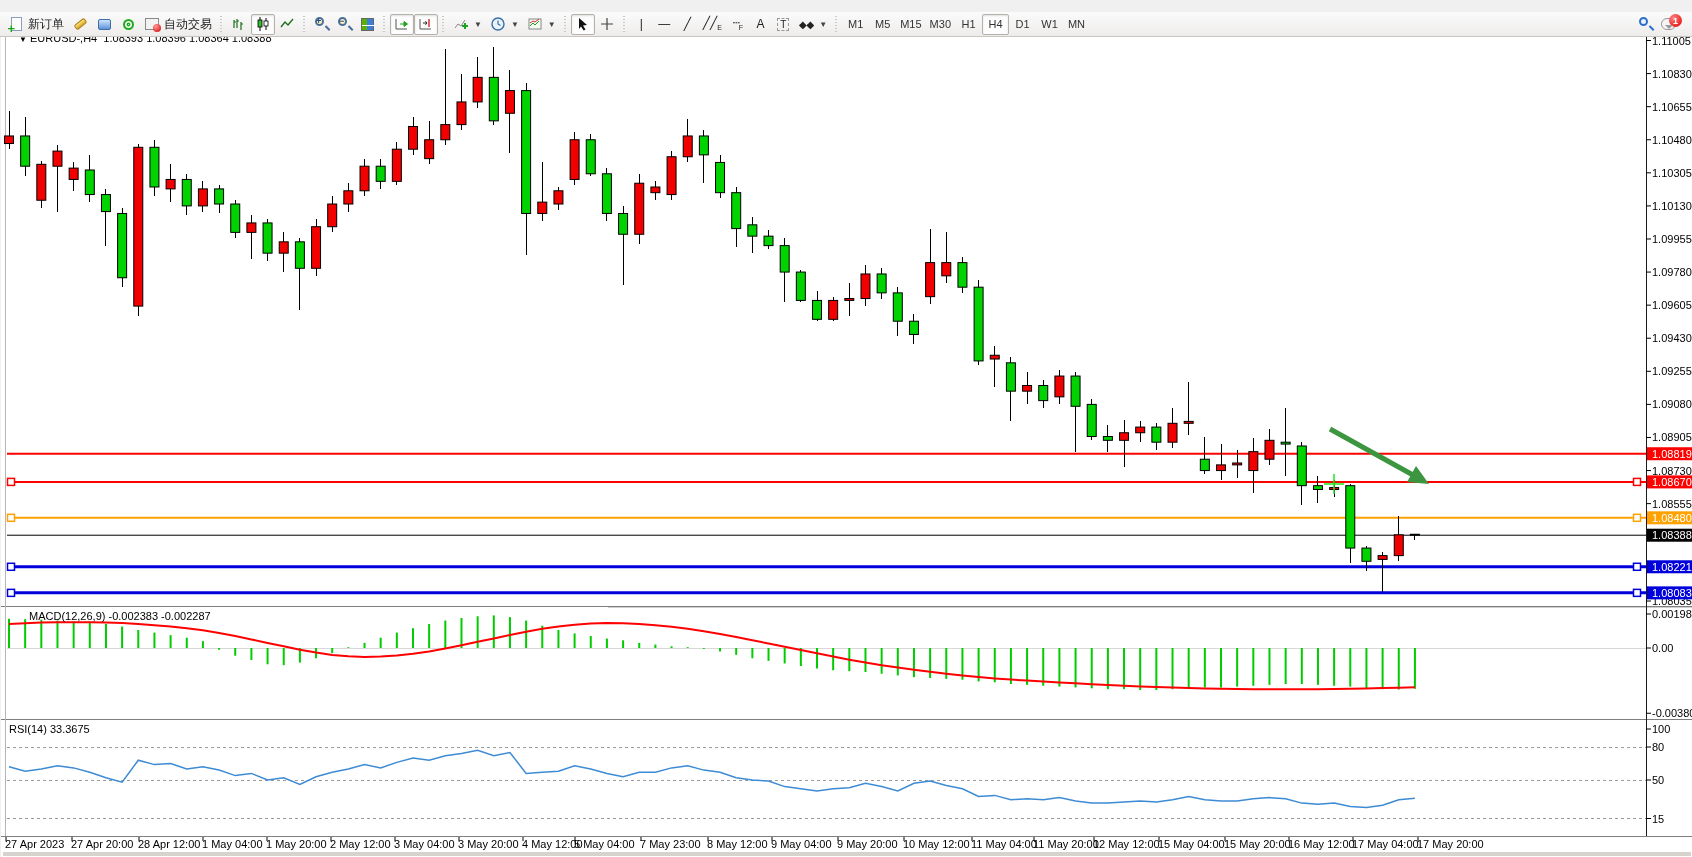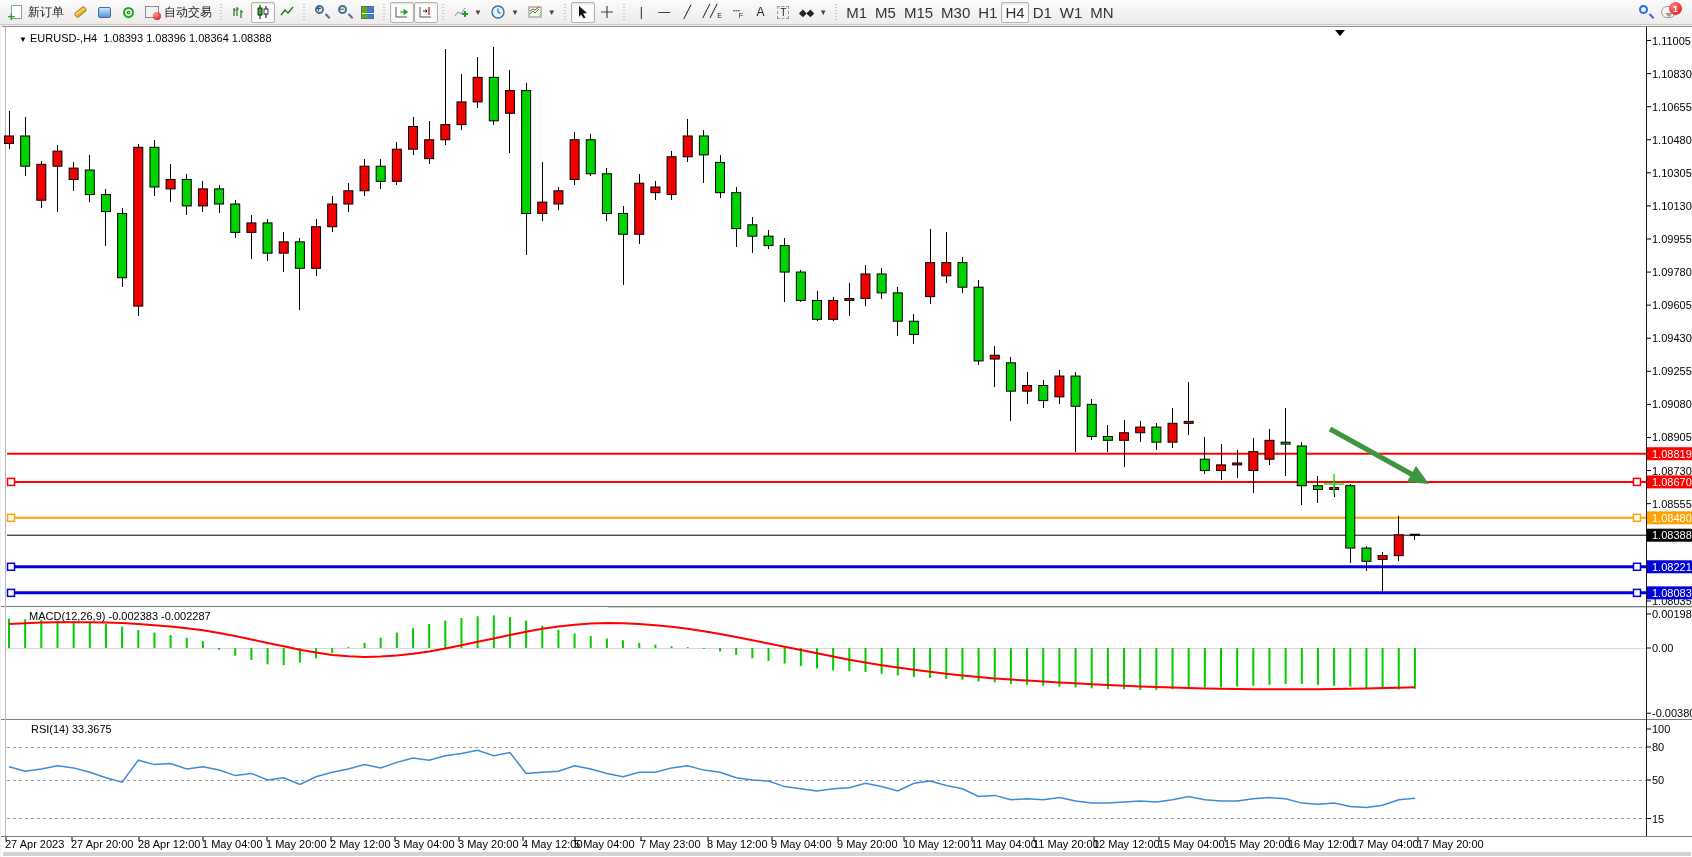--- a/index.html
+++ b/index.html
@@ -1,29 +1,29 @@
 <!DOCTYPE html>
 <html><head>
 <meta charset="utf-8">
 <style>
   * { margin:0; padding:0; box-sizing:border-box; }
   html,body { width:1692px; height:857px; overflow:hidden; background:#f0f0f0;
     font-family:"Liberation Sans","DejaVu Sans",sans-serif; }
   
-  .toolbar { position:absolute; left:0; top:0; width:1692px; height:25px;
+  .toolbar { position:absolute; left:0; top:12px; width:1692px; height:25px;
     background:linear-gradient(#fbfbfb,#eeeceb); border-bottom:1px solid #c9c6c1;
     display:flex; align-items:center; padding:0 4px; gap:0; z-index:30; }
   .grip { width:7px; height:16px; margin:0 2px;
     background:repeating-linear-gradient(180deg,#c9c9c9 0 1px,transparent 1px 3px);
     background-size:2px 100%; background-repeat:no-repeat; background-position:2px 0; }
   .tbtn { height:21px; min-width:23px; padding:0 3px; display:flex; align-items:center;
     justify-content:center; gap:4px; border:1px solid transparent; border-radius:2px;
     font-size:12px; color:#222; cursor:default; white-space:nowrap; }
   .tbtn.pressed { background:#fdfdfd; border-color:#b5b2ac; box-shadow:inset 0 1px 2px rgba(0,0,0,.12); }
-  .tf { min-width:27px; font-size:15px; color:#333; }
+  .tf { min-width:27px; font-size:11px; color:#333; }
   .caret { font-size:8px; color:#444; margin-left:1px; }
   .icon16 { width:16px; height:16px; display:inline-flex; align-items:center; justify-content:center; }
   .doc { position:relative; width:11px; height:14px; background:#fff; border:1px solid #8aa0b8; }
   .doc::after { content:"+"; position:absolute; left:-4px; bottom:-6px; color:#1ca31c;
     font-weight:bold; font-size:13px; text-shadow:0 0 1px #fff; }
   .crayon { width:13px; height:6px; background:linear-gradient(#ffe27a,#d9a520);
     border:1px solid #a87d12; border-radius:2px; transform:rotate(-38deg); }
   .profile { width:13px; height:11px; background:linear-gradient(#cfe4ff,#5f93d8);
     border:1px solid #3a6ea5; border-radius:2px; }
   .signal { width:11px; height:11px; border:2px solid #22aa22; border-radius:50%;
@@ -657,15 +657,15 @@
         <line x1="1288" y1="836" x2="1288" y2="840" stroke="#000"></line>
         <text x="1287" y="847" font-size="11" fill="#000" font-family="Liberation Sans, sans-serif">16 May 12:00</text>
         <line x1="1352" y1="836" x2="1352" y2="840" stroke="#000"></line>
         <text x="1351" y="847" font-size="11" fill="#000" font-family="Liberation Sans, sans-serif">17 May 04:00</text>
         <line x1="1417" y1="836" x2="1417" y2="840" stroke="#000"></line>
         <text x="1416" y="847" font-size="11" fill="#000" font-family="Liberation Sans, sans-serif">17 May 20:00</text>
       </g>
     </svg>
   <div class="overlay" style="left:16px; top:5px;"><span style="font-size:8px">▼</span> <span>EURUSD-,H4</span>&nbsp;&nbsp;<span>1.08393 1.08396 1.08364 1.08388</span></div>
   <div class="overlay" style="left:26px; top:583px;">MACD(12,26,9) -0.002383 -0.002287</div>
-  <div class="overlay" style="left:28px; top:696px;">RSI(14) 33.3675</div>
+  <div class="overlay" style="left:6px; top:696px;">RSI(14) 33.3675</div>
   <div class="bottom-strip"></div>
 </div>
 
 </body></html>

